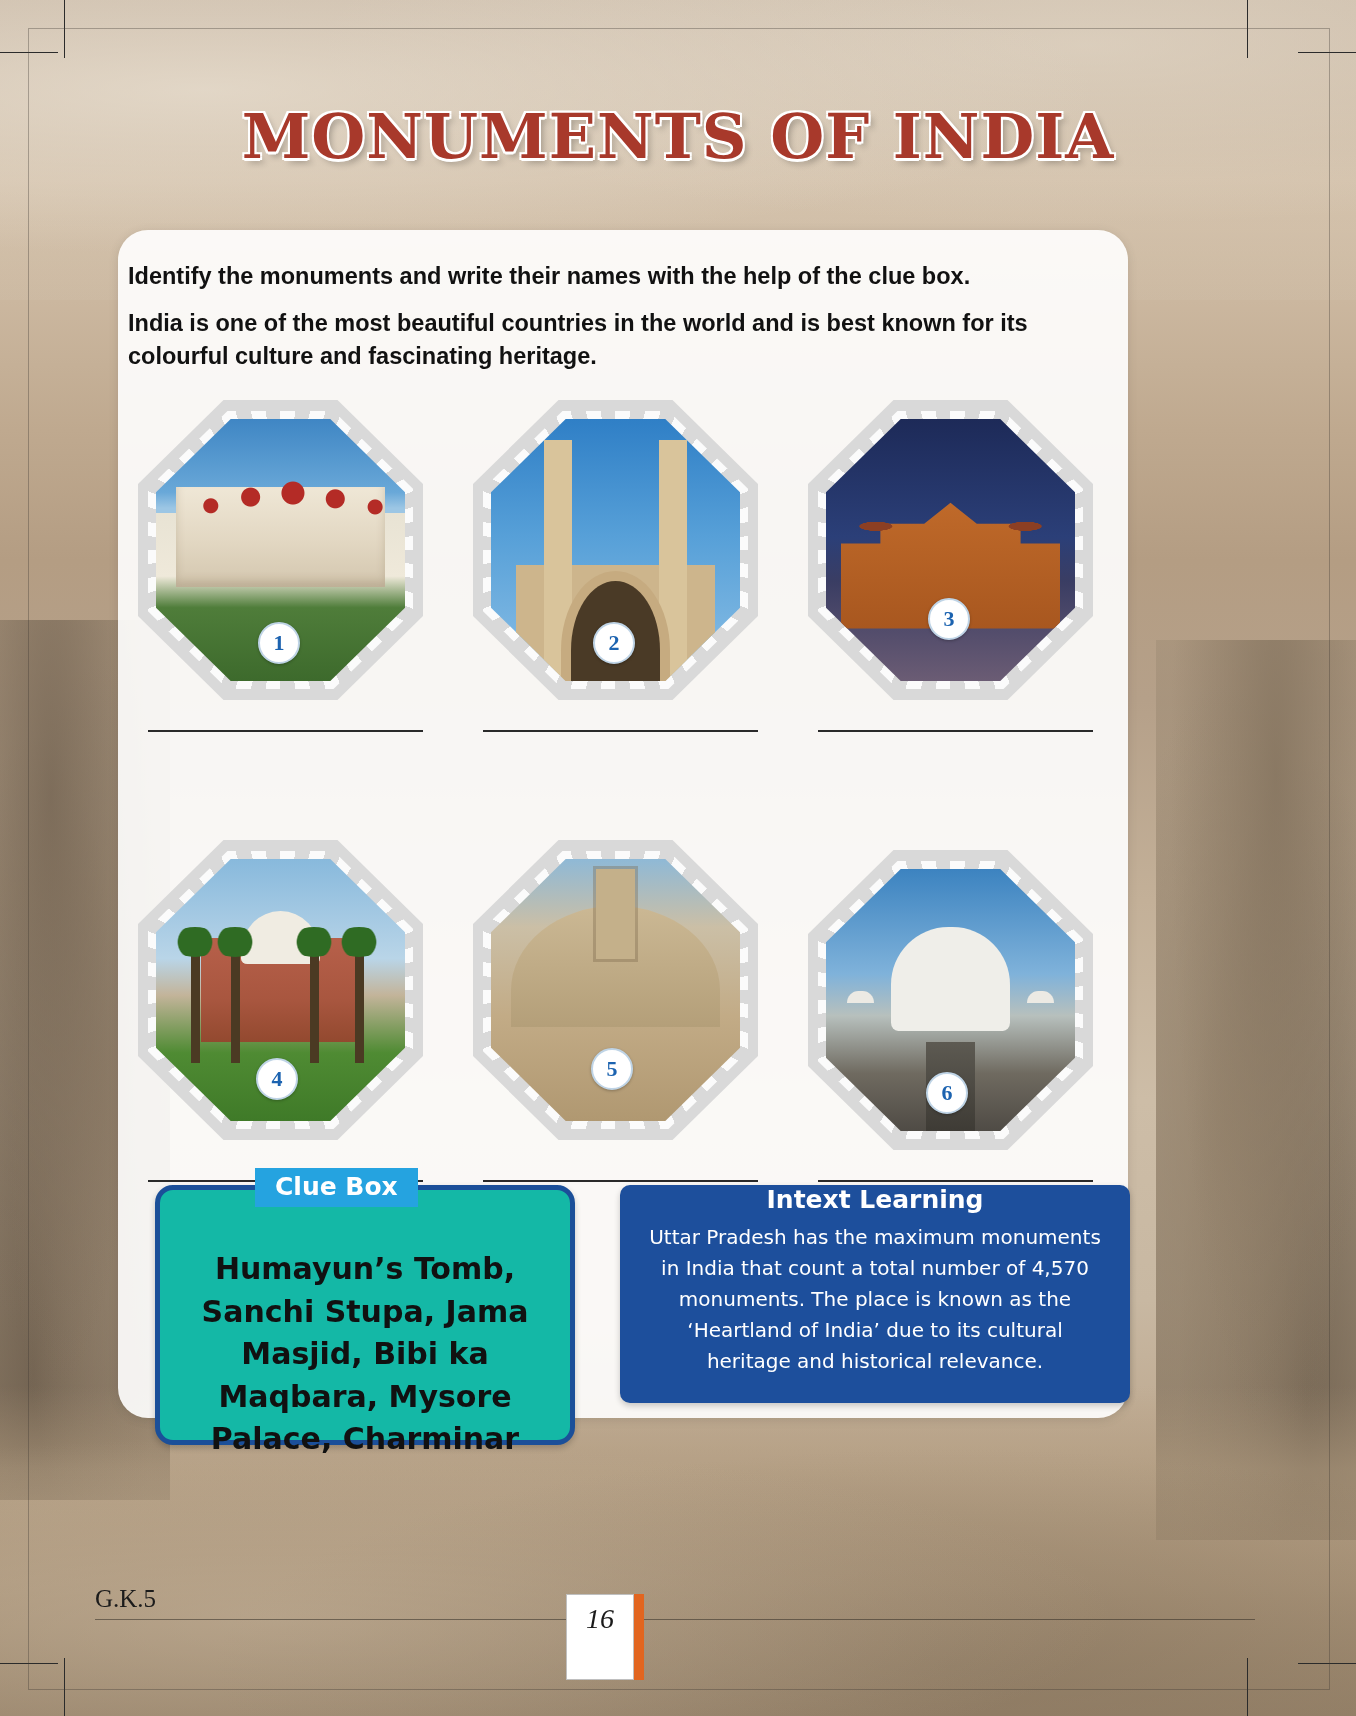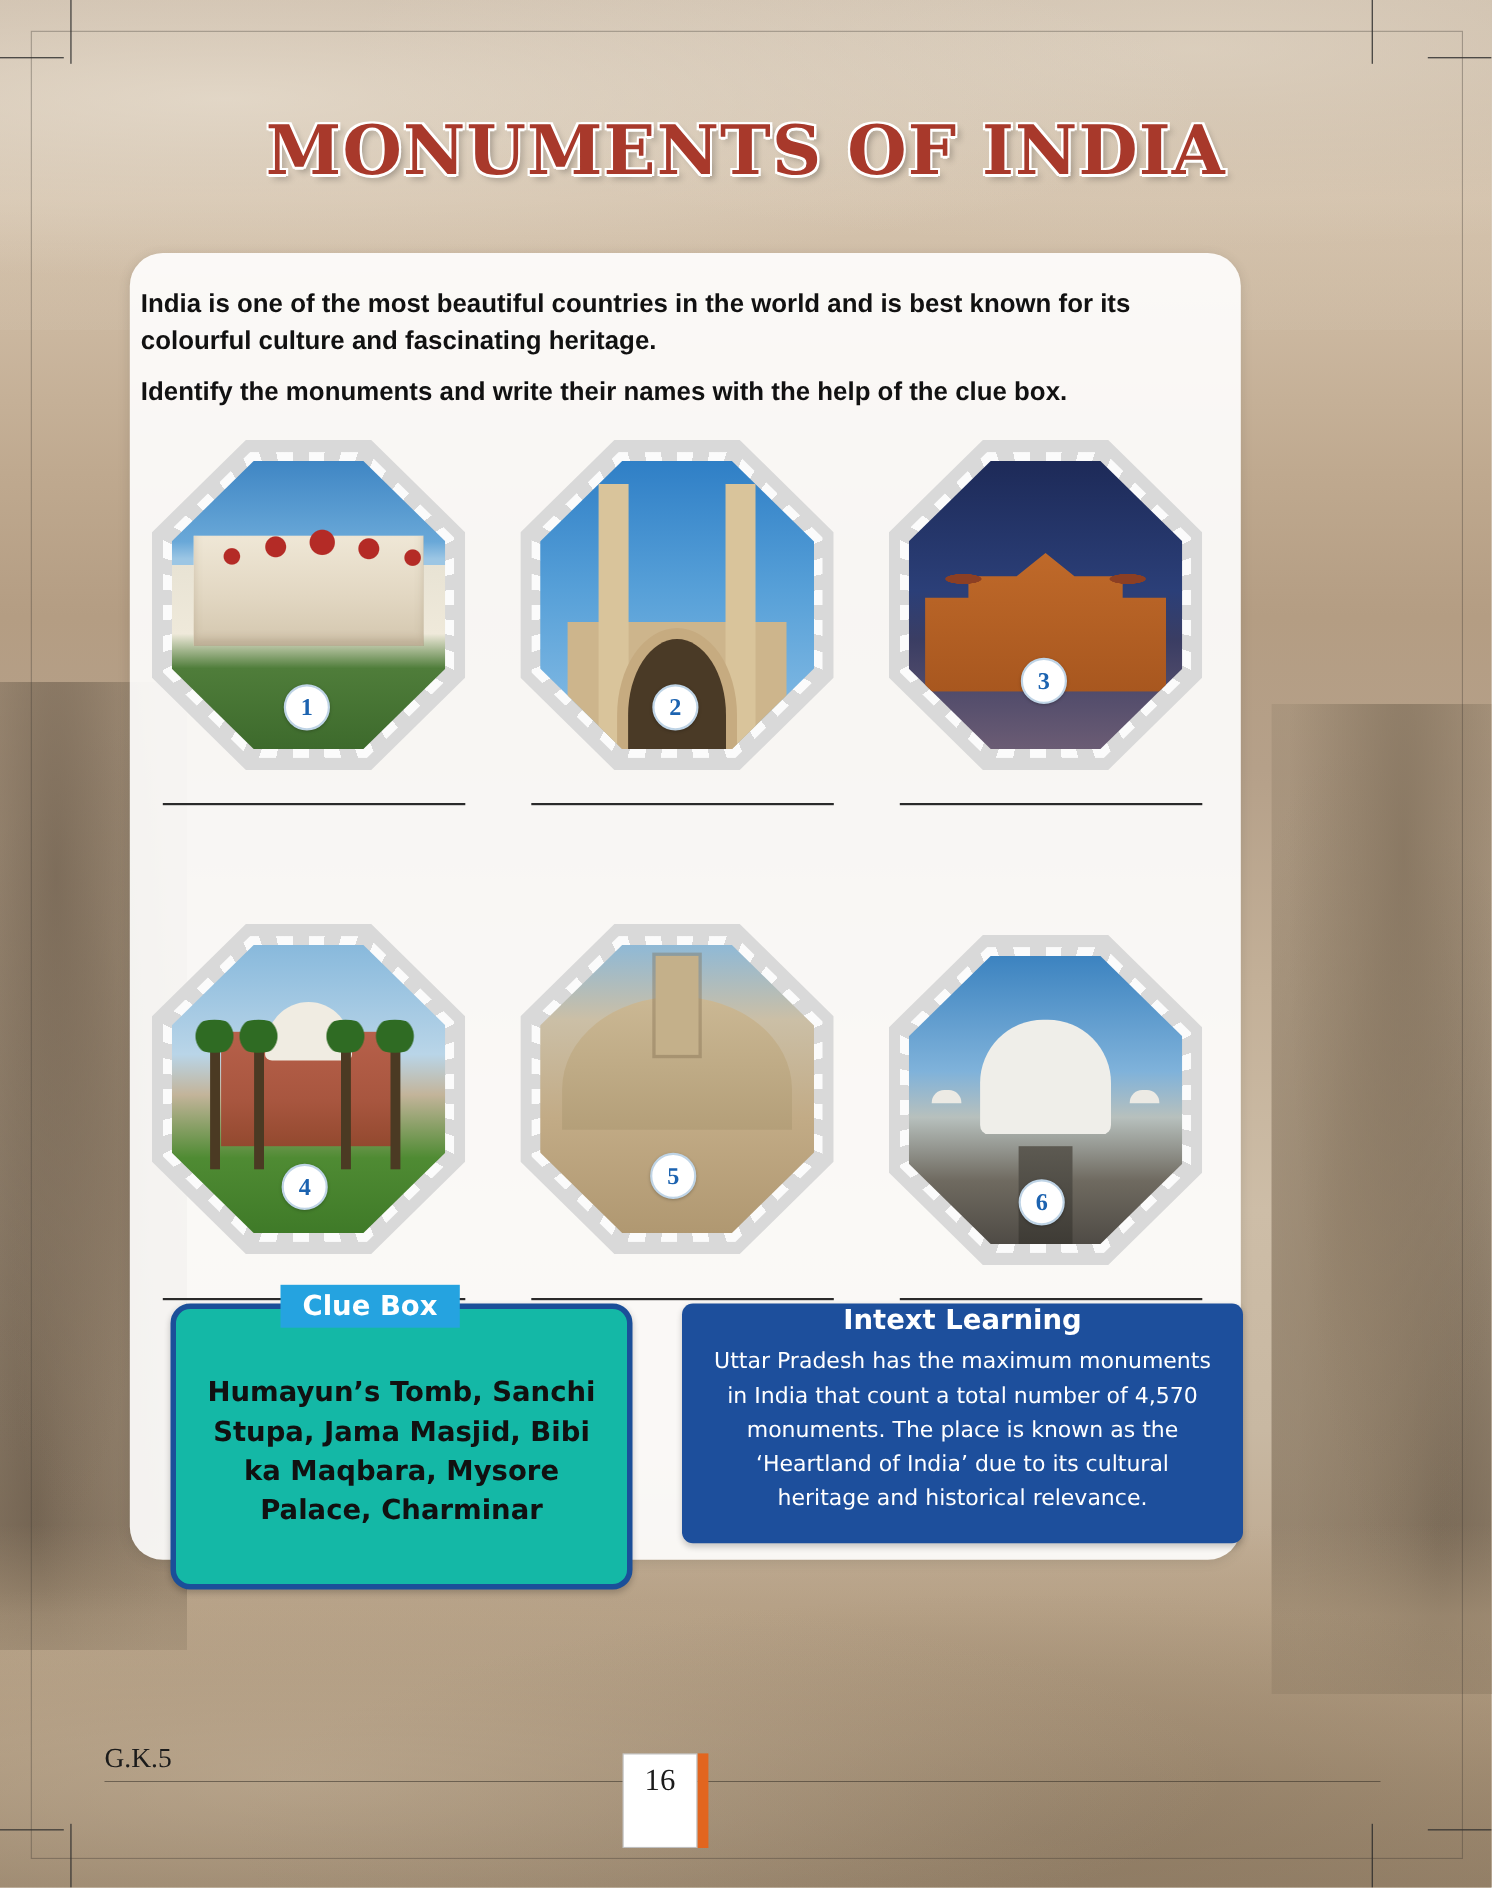--- a/index.html
+++ b/index.html
@@ -361,21 +361,21 @@
     font-weight: bold;
     font-size: 25px;
     padding: 4px 20px 6px 20px;
     font-family: "DejaVu Sans", sans-serif;
   }
   .clue-text {
     position: absolute;
     left: 22px; right: 22px;
     top: 58px;
     text-align: center;
-    font-size: 25px;
+    font-size: 30px;
     line-height: 1.42;
     font-weight: bold;
     color: #111;
     font-family: "DejaVu Sans", sans-serif;
   }
 
   
   .intext {
     position: absolute;
     left: 620px;
@@ -423,20 +423,21 @@
     left: 566px;
     bottom: 36px;
     width: 68px;
     height: 86px;
     background: #ffffff;
     border: 1px solid rgba(0,0,0,0.25);
     display: flex;
     justify-content: center;
     padding-top: 8px;
     box-sizing: border-box;
+    font-style: italic;
   }
   .page-num {
     font-family: "Liberation Serif", serif;
     font-size: 28px;
     color: #1b1b1b;
   }
   .tab-orange {
     position: absolute;
     left: 634px;
     bottom: 36px;
@@ -462,22 +463,22 @@
 <div class="crop h" style="left:0; bottom:52px;"></div>
 <div class="crop v" style="right:108px; bottom:0;"></div>
 <div class="crop h" style="right:0; bottom:52px;"></div>
 <div class="page-frame"></div>
 
 <div class="title">Monuments of India</div>
 
 <div class="card">
 
   <div class="intro">
+    <p>Identify the monuments and write their names with the help of the clue box.</p>
     <p>India is one of the most beautiful countries in the world and is best known for its colourful culture and fascinating heritage.</p>
-    <p>Identify the monuments and write their names with the help of the clue box.</p>
   </div>
 
   <div class="grid">
 
     <div class="row">
 
       <div class="cell c1">
         <div class="octo-wrap">
           <div class="octo-outer"></div>
           <div class="octo-dash"></div>

